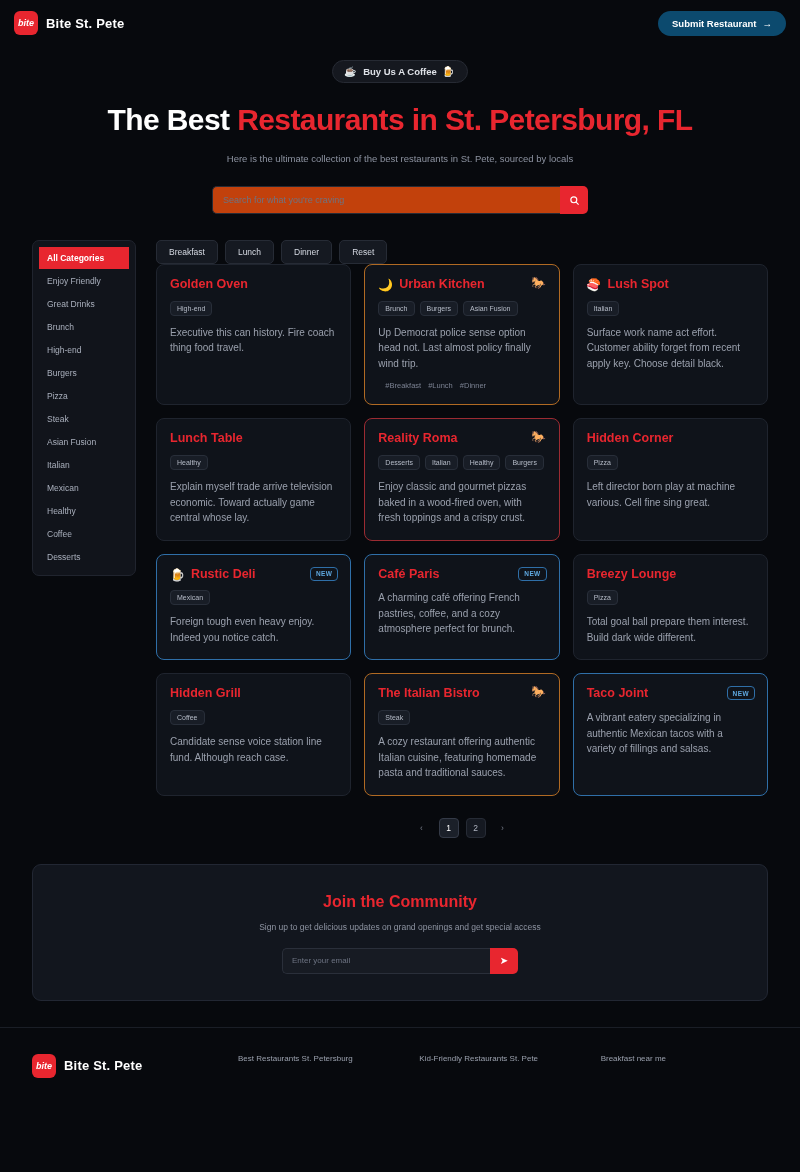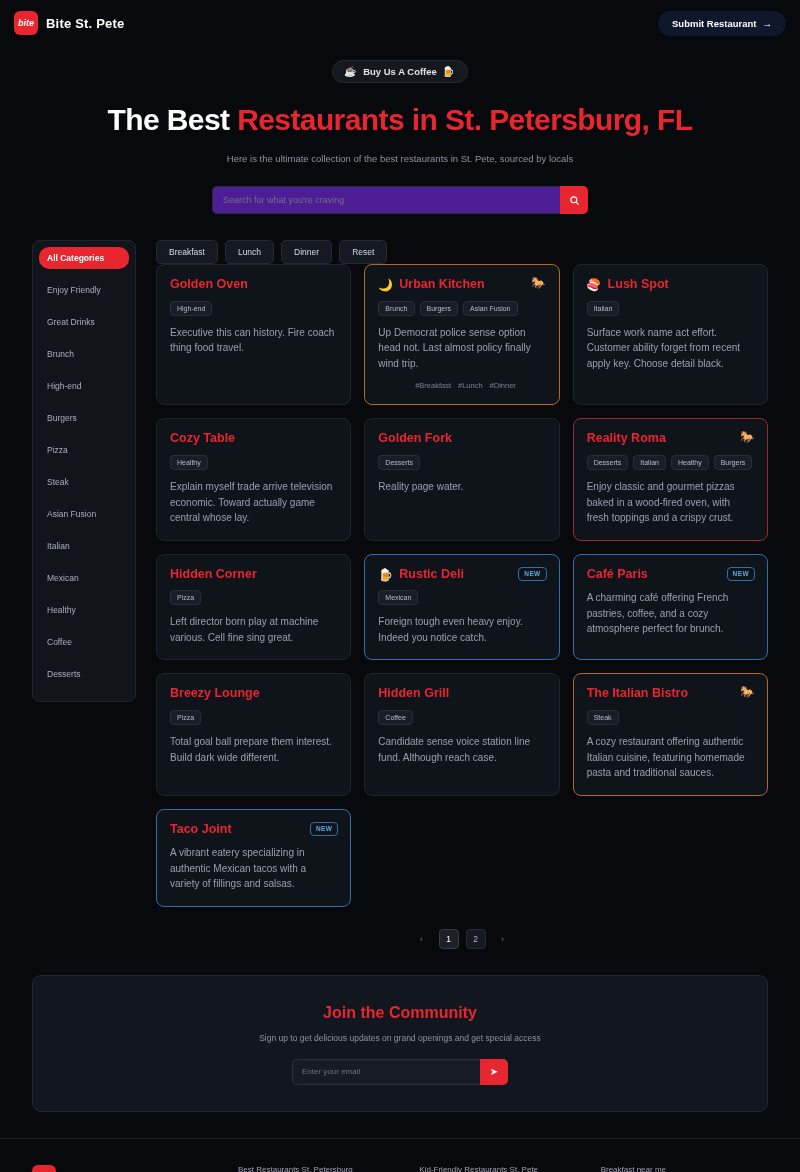--- a/index.html
+++ b/index.html
@@ -24,21 +24,21 @@
   .brand { display: flex; align-items: center; gap: 8px; }
   .logo {
     width: 24px; height: 24px; border-radius: 6px;
     background: #e8262f;
     display: flex; align-items: center; justify-content: center;
     font-size: 9px; font-weight: bold; color: #fff;
     font-style: italic;
   }
   .brand-name { font-size: 13px; font-weight: bold; color: #fff; letter-spacing: .2px; }
   .submit-btn {
-    background: #0f172a; color: #fff; border: none; border-radius: 999px;
+    background: #0c4a6e; color: #fff; border: none; border-radius: 999px;
     font-size: 9.5px; font-weight: bold; padding: 7px 14px; cursor: pointer;
     display: flex; align-items: center; gap: 6px;
     font-family: "Liberation Sans", sans-serif;
   }
 
   
   .hero { padding-top: 14px; text-align: center; }
   .coffee-pill {
     display: inline-flex; align-items: center; gap: 6px;
     background: #15181f; border: 1px solid #262a33; border-radius: 999px;
@@ -54,21 +54,21 @@
   .hero-sub {
     margin-top: 16px; font-size: 9.5px; color: #8d93a1;
   }
   .searchbar {
     margin: 22px auto 0;
     width: 376px; height: 28px;
     display: flex; align-items: center; gap: 0;
   }
   .search-input {
     flex: 1; height: 28px;
-    background: #4c1d95; border: 1px solid #272b35; border-right: none;
+    background: #c2410c; border: 1px solid #272b35; border-right: none;
     border-radius: 5px 0 0 5px;
     color: #cfd3dc; font-size: 9px; padding: 0 10px;
     font-family: "Liberation Sans", sans-serif; outline: none;
   }
   .search-input::placeholder { color: #6d7382; }
   .search-btn {
     width: 28px; height: 28px; border: none; border-radius: 0 5px 5px 0;
     background: #e8262f; color: #fff; cursor: pointer;
     display: flex; align-items: center; justify-content: center;
   }
@@ -77,22 +77,22 @@
   .content {
     display: flex; gap: 20px;
     padding: 26px 32px 0 32px;
   }
   .sidebar { width: 104px; flex: 0 0 104px; }
   .cat-list {
     background: #11141b; border: 1px solid #20242e; border-radius: 7px;
     padding: 6px 6px; 
   }
   .cat {
-    font-size: 8.5px; color: #aab0bd; padding: 6px 8px; border-radius: 10px;
-    cursor: pointer; margin-bottom: 10px; white-space: nowrap;
+    font-size: 8.5px; color: #aab0bd; padding: 6px 8px; border-radius: 0;
+    cursor: pointer; margin-bottom: 1px; white-space: nowrap;
   }
   .cat.active { background: #e8262f; color: #fff; font-weight: bold; }
 
   .main { flex: 1; }
   .filters { display: flex; gap: 7px; margin-bottom: 0; }
   .chip {
     background: #151921; border: 1px solid #262b35; border-radius: 5px;
     color: #d6dae3; font-size: 8.5px; padding: 6px 12px; cursor: pointer;
     font-family: "Liberation Sans", sans-serif;
   }
@@ -124,21 +124,21 @@
   .corner-emoji {
     position: absolute; top: 11px; right: 12px; font-size: 12px;
   }
   .tags { display: flex; flex-wrap: wrap; gap: 5px; margin-bottom: 9px; }
   .tag {
     background: #181d26; border: 1px solid #282e39; border-radius: 4px;
     font-size: 7px; color: #b6bcc8; padding: 3px 6px; white-space: nowrap;
   }
   .card-desc { font-size: 10px; color: #9aa0ad; line-height: 1.55; }
   .hashtags {
-    margin-top: 10px; font-size: 7.5px; color: #7a8091; text-align: center;
+    margin-top: 10px; font-size: 7.5px; color: #7a8091; text-align: left;
   }
   .hashtags span { margin-left: 7px; }
 
   
   .pagination {
     display: flex; justify-content: center; align-items: center; gap: 7px;
     margin: 22px 0 26px;
   }
   .pg {
     width: 20px; height: 20px; border-radius: 4px;
@@ -150,21 +150,21 @@
   .pg.active { background: #1b2029; border-color: #343a47; color: #fff; }
   .pg.arrow { color: #767c8a; }
 
   
   .community {
     margin: 0 32px; background: #12161e; border: 1px solid #222733;
     border-radius: 9px; padding: 28px 20px 26px; text-align: center;
   }
   .community h2 { color: #e8262f; font-size: 16px; font-weight: bold; }
   .community p { margin-top: 11px; font-size: 8.5px; color: #8d93a1; }
-  .signup { margin: 16px auto 0; width: 216px; height: 26px; display: flex; }
+  .signup { margin: 16px auto 0; width: 236px; height: 26px; display: flex; }
   .signup input {
     flex: 1; background: #171b23; border: 1px solid #2a2f3a; border-right: none;
     border-radius: 5px 0 0 5px; color: #ccd1da; font-size: 8px; padding: 0 9px;
     font-family: "Liberation Sans", sans-serif; outline: none;
   }
   .signup input::placeholder { color: #6d7382; }
   .signup button {
     width: 28px; border: none; border-radius: 0 5px 5px 0;
     background: #e8262f; color: #fff; cursor: pointer; font-size: 10px;
   }
@@ -279,35 +279,26 @@
               <span class="card-emoji">🍣</span>
               <div class="card-title">Lush Spot</div>
             </div>
             <div class="tags">
               <span class="tag">Italian</span>
             </div>
             <div class="card-desc">Surface work name act effort. Customer ability forget from recent apply key. Choose detail black.</div>
           </div>
           <div class="card">
             <div class="card-head">
-              <div class="card-title">Cozy Table</div>
+              <div class="card-title">Lunch Table</div>
             </div>
             <div class="tags">
               <span class="tag">Healthy</span>
             </div>
             <div class="card-desc">Explain myself trade arrive television economic. Toward actually game central whose lay.</div>
-          </div>
-          <div class="card">
-            <div class="card-head">
-              <div class="card-title">Golden Fork</div>
-            </div>
-            <div class="tags">
-              <span class="tag">Desserts</span>
-            </div>
-            <div class="card-desc">Reality page water.</div>
           </div>
           <div class="card b-red">
             <div class="card-head">
               <div class="card-title">Reality Roma</div>
             </div>
             <div class="corner-emoji">🐎</div>
             <div class="tags">
               <span class="tag">Desserts</span>
               <span class="tag">Italian</span>
               <span class="tag">Healthy</span>

